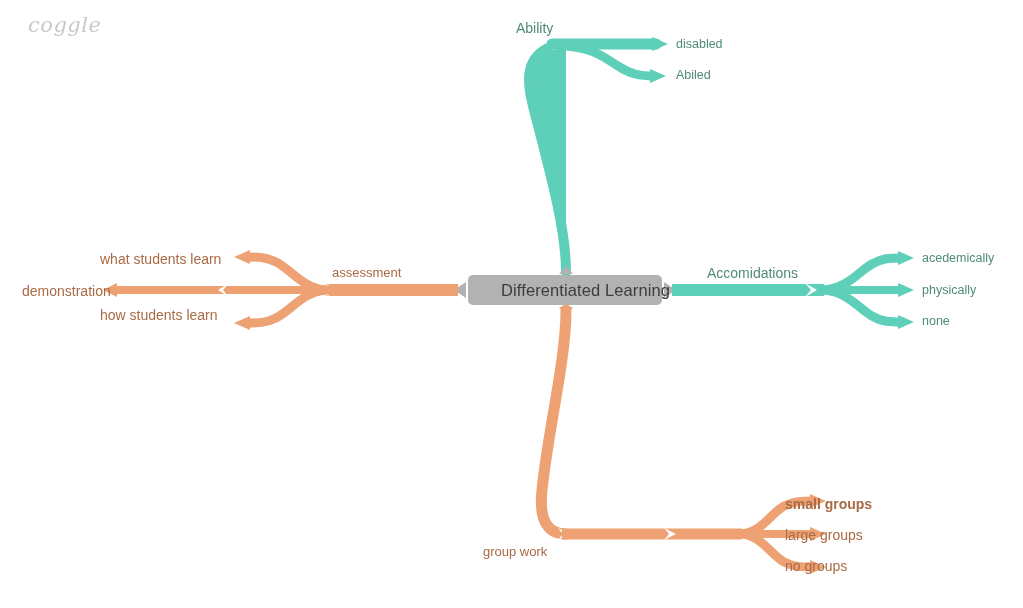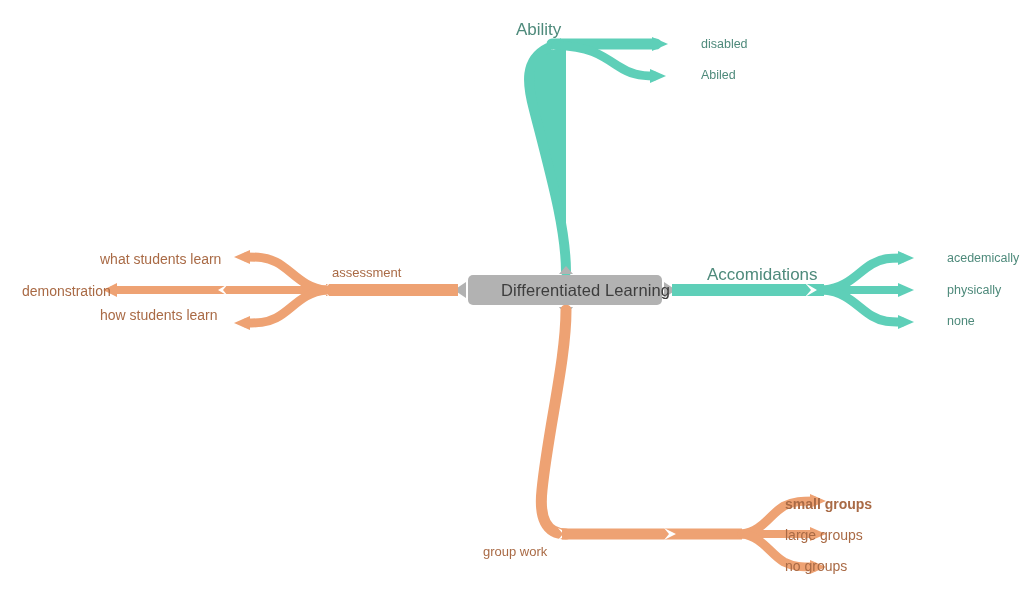--- a/index.html
+++ b/index.html
@@ -68,31 +68,30 @@
   }
 
   
   .node-label {
     position: absolute;
     white-space: nowrap;
     user-select: none;
     line-height: 1;
   }
   .lbl-branch-teal {
-    font-size: 17px;
+    font-size: 14px;
     color: #4e8a7b;
   }
   .lbl-branch-orange {
     font-size: 13px;
     color: #a96a45;
   }
   .lbl-leaf-teal {
     font-size: 12.5px;
     color: #4e8a7b;
-    margin-left: 25px;
   }
   .lbl-leaf-orange {
     font-size: 14px;
     color: #a96a45;
   }
 </style>
 </head>
 <body>
 
 <svg id="canvas" viewBox="0 0 1023 608" xmlns="http://www.w3.org/2000/svg">
@@ -170,20 +169,21 @@
 
     <path d="M 742 534 L 814 534" fill="none" stroke="#eea273" stroke-width="8" stroke-linecap="round"></path>
     <path d="M 810 527 L 826 534 L 810 541 Z" fill="#eea273"></path>
 
     <path d="M 742 534 C 762 536, 770 554, 784 562 C 794 567, 802 567, 814 567" fill="none" stroke="#eea273" stroke-width="9" stroke-linecap="round"></path>
     <path d="M 810 560 L 826 567 L 810 574 Z" fill="#eea273"></path>
   </g>
 </svg>
 
 <div class="brand">
+  <div class="brand-logo">coggle</div>
 </div>
 
 <div class="root-node">
   <span class="root-node-label">Differentiated Learning</span>
 </div>
 
 <div class="node-label lbl-branch-teal" style="left:516px; top:21px;">Ability</div>
 <div class="node-label lbl-leaf-teal" style="left:676px; top:38px;">disabled</div>
 <div class="node-label lbl-leaf-teal" style="left:676px; top:69px;">Abiled</div>
 

